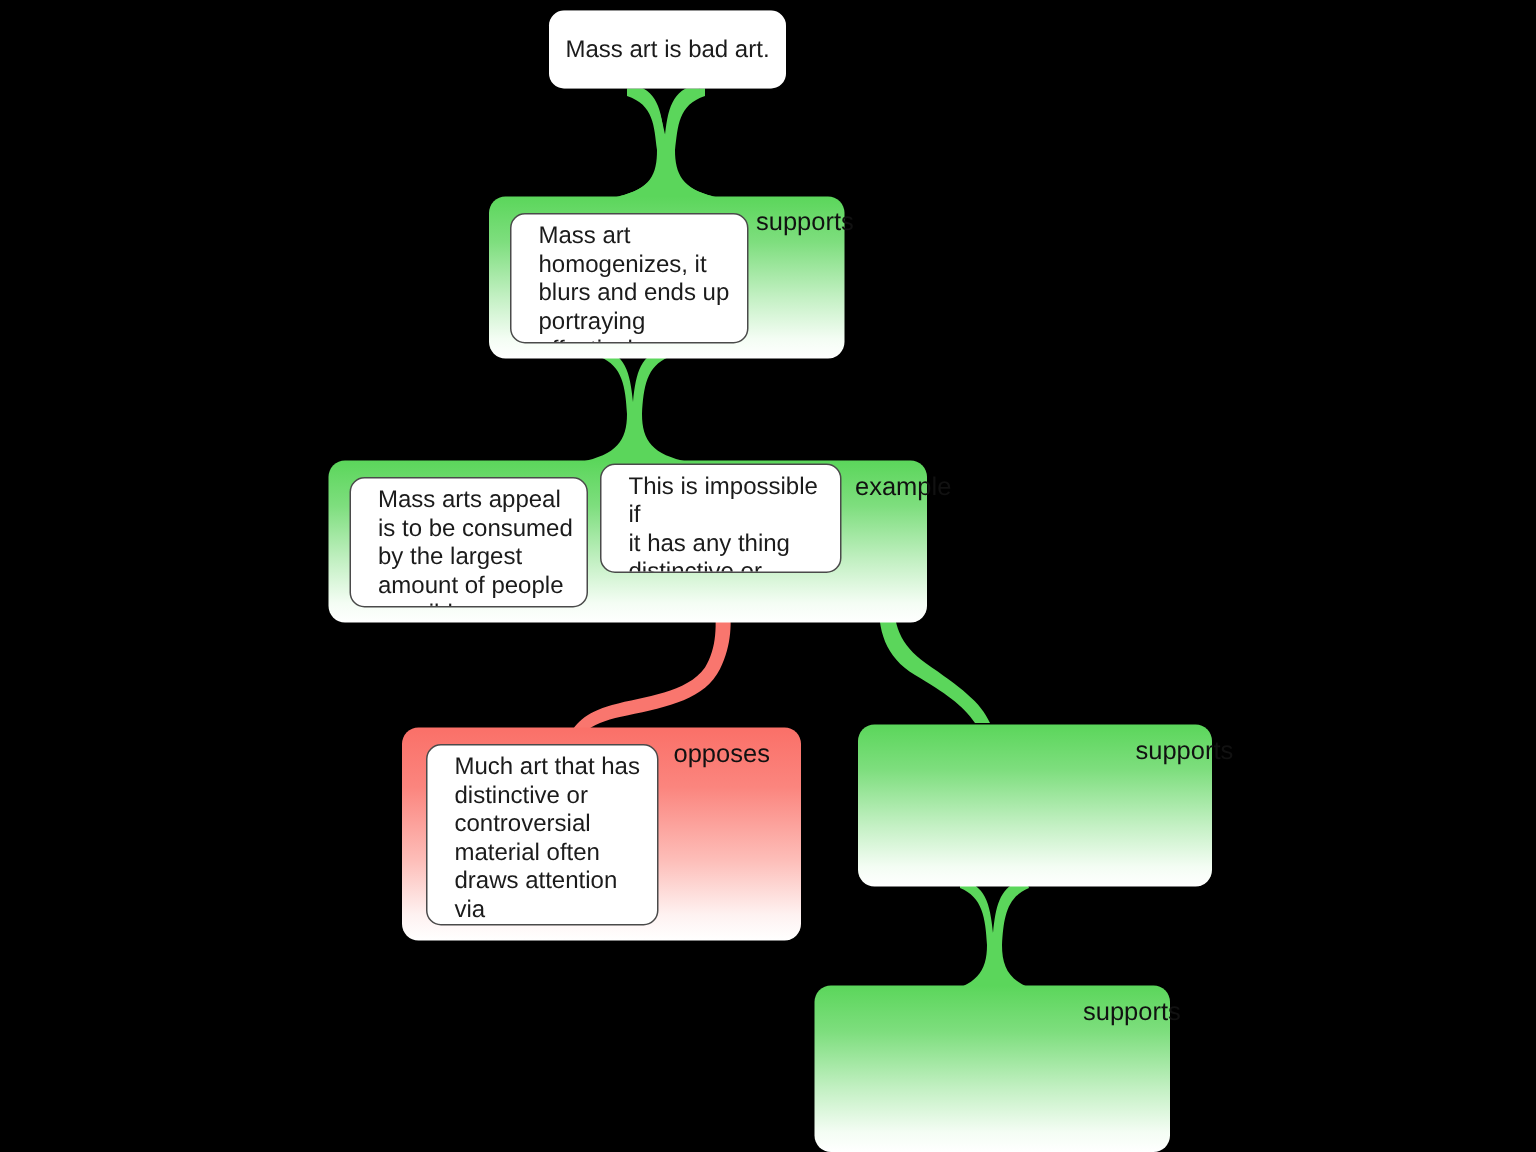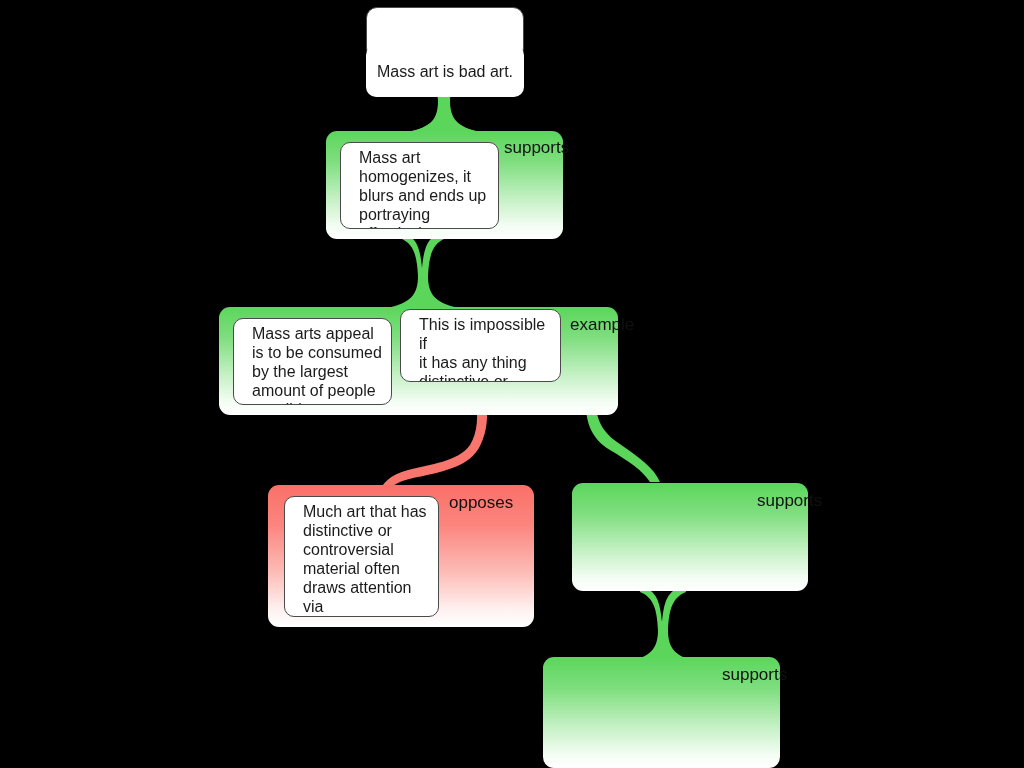--- a/index.html
+++ b/index.html
@@ -142,21 +142,21 @@
              C 664,602 667,590 684,586
              L 686,592
              C 671,598 669,612 668,630
              C 668,648 675,657 699,662
              L 627,662
              C 651,657 658,648 658,630
              C 657,612 655,598 640,592 Z"></path>
   </svg>
 
   <div class="node plain" style="left:366px; top:7px; width:158px; height:52px;">
-    <div class="card root" style="left:-1px; top:-1px; width:158px; height:52px; border:none;margin-top:38px;">Mass art is bad art.</div>
+    <div class="card root" style="left:-1px; top:-1px; width:158px; height:52px; border:none;">Mass art is bad art.</div>
   </div>
 
   <div class="node green" style="left:326px; top:131px; width:237px; height:108px;">
     <div class="card" style="left:14px; top:11px; width:159px; height:87px;">Mass art
 homogenizes, it
 blurs and ends up
 portraying
 effectively nothing.</div>
     <div class="relation" style="left:178px; top:10px;">supports</div>
   </div>

